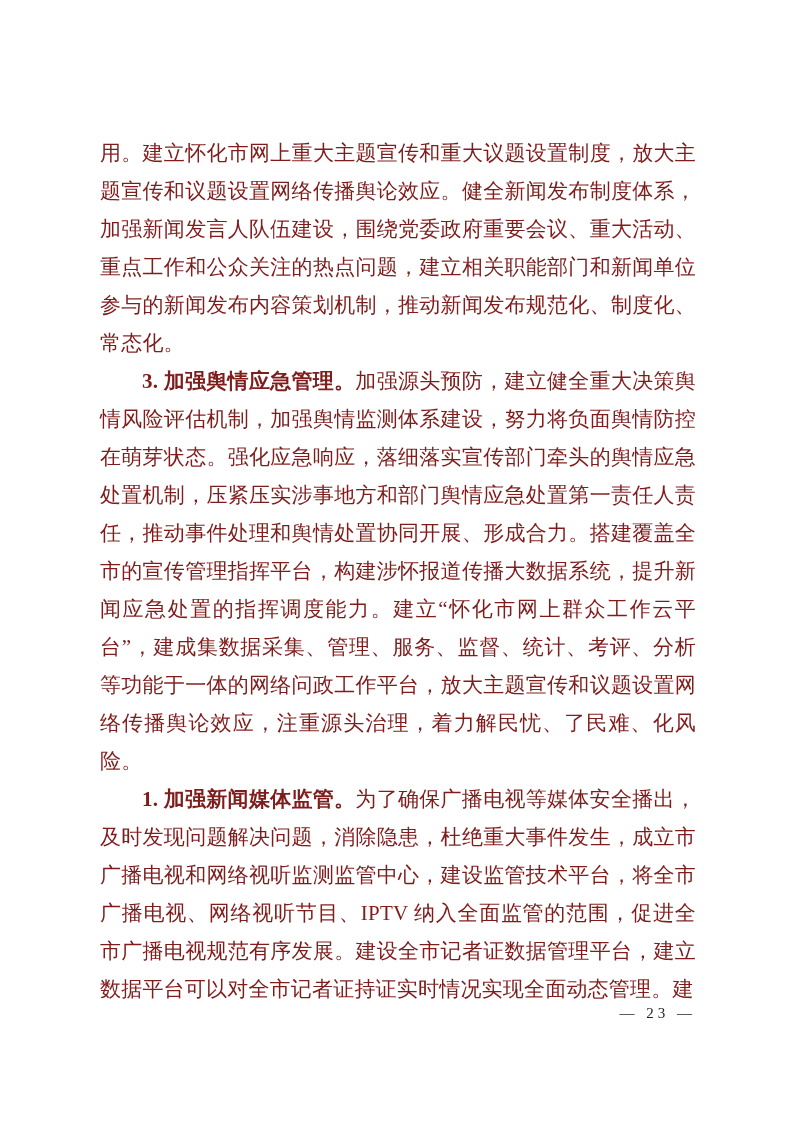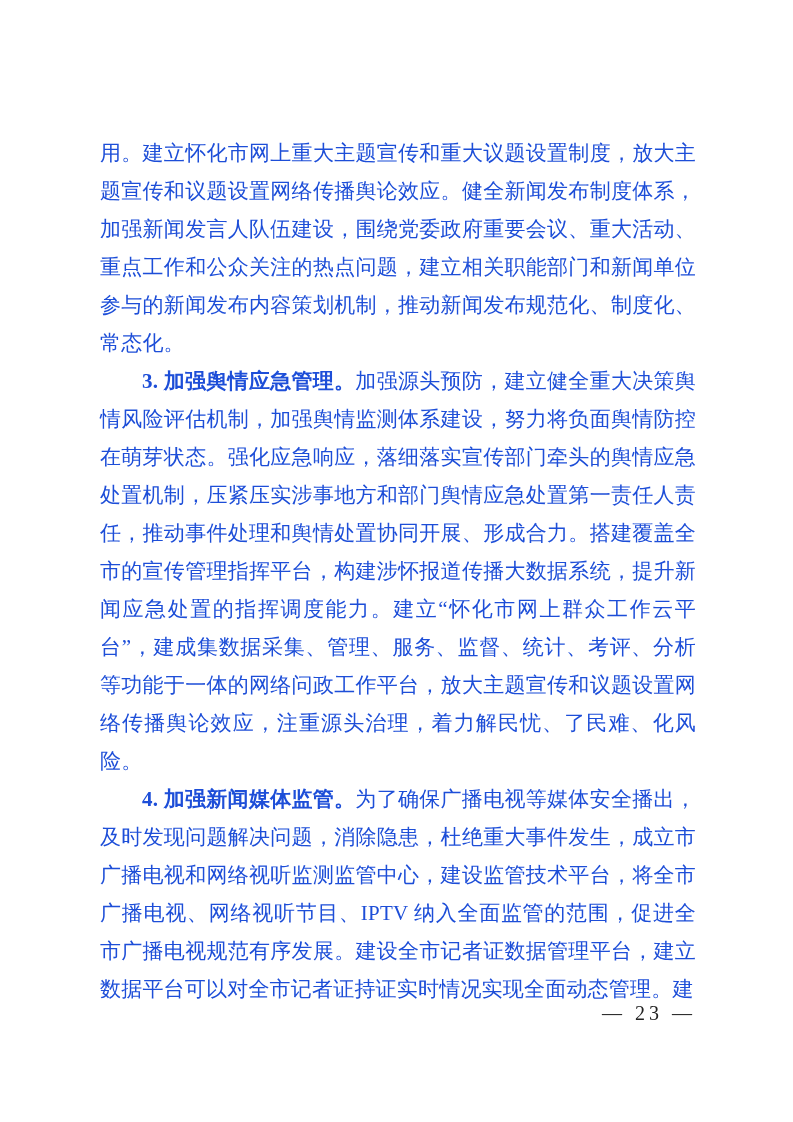--- a/index.html
+++ b/index.html
@@ -22,47 +22,47 @@
     left: 100px;
     top: 134px;
     width: 596px;
   }
   .para {
     font-size: 21px;
     line-height: 38px;
     text-align: justify;
     text-justify: inter-ideograph;
     letter-spacing: 0.2px;
-    color: #1d4ed8;
+    color: #7f1d1d;
   }
   .para.indent { text-indent: 2em; }
   .para .lead {
     font-weight: bold;
     margin-top: 8px;
   }
   .footer {
     position: absolute;
     left: 100px;
     top: 998px;
     width: 596px;
     text-align: right;
-    font-size: 20px;
+    font-size: 15px;
     line-height: 30px;
     letter-spacing: 4px;
     color: #222222;
   }
 </style>
 </head>
 <body>
 
 <div class="page">
   <div class="text-block">
 
     <p class="para"><span>用。建立怀化市网上重大主题宣传和重大议题设置制度，放大主题宣传和议题设置网络传播舆论效应。健全新闻发布制度体系，加强新闻发言人队伍建设，围绕党委政府重要会议、重大活动、重点工作和公众关注的热点问题，建立相关职能部门和新闻单位参与的新闻发布内容策划机制，推动新闻发布规范化、制度化、常态化。</span></p>
 
     <p class="para indent"><span class="lead">3. 加强舆情应急管理。</span><span>加强源头预防，建立健全重大决策舆情风险评估机制，加强舆情监测体系建设，努力将负面舆情防控在萌芽状态。强化应急响应，落细落实宣传部门牵头的舆情应急处置机制，压紧压实涉事地方和部门舆情应急处置第一责任人责任，推动事件处理和舆情处置协同开展、形成合力。搭建覆盖全市的宣传管理指挥平台，构建涉怀报道传播大数据系统，提升新闻应急处置的指挥调度能力。建立“怀化市网上群众工作云平台”，建成集数据采集、管理、服务、监督、统计、考评、分析等功能于一体的网络问政工作平台，放大主题宣传和议题设置网络传播舆论效应，注重源头治理，着力解民忧、了民难、化风险。</span></p>
 
-    <p class="para indent"><span class="lead">4. 加强新闻媒体监管。</span><span>为了确保广播电视等媒体安全播出，及时发现问题解决问题，消除隐患，杜绝重大事件发生，成立市广播电视和网络视听监测监管中心，建设监管技术平台，将全市广播电视、网络视听节目、IPTV 纳入全面监管的范围，促进全市广播电视规范有序发展。建设全市记者证数据管理平台，建立数据平台可以对全市记者证持证实时情况实现全面动态管理。建</span></p>
+    <p class="para indent"><span class="lead">1. 加强新闻媒体监管。</span><span>为了确保广播电视等媒体安全播出，及时发现问题解决问题，消除隐患，杜绝重大事件发生，成立市广播电视和网络视听监测监管中心，建设监管技术平台，将全市广播电视、网络视听节目、IPTV 纳入全面监管的范围，促进全市广播电视规范有序发展。建设全市记者证数据管理平台，建立数据平台可以对全市记者证持证实时情况实现全面动态管理。建</span></p>
 
   </div>
 
   <div class="footer">— 23 —</div>
 </div>
 
 </body></html>

